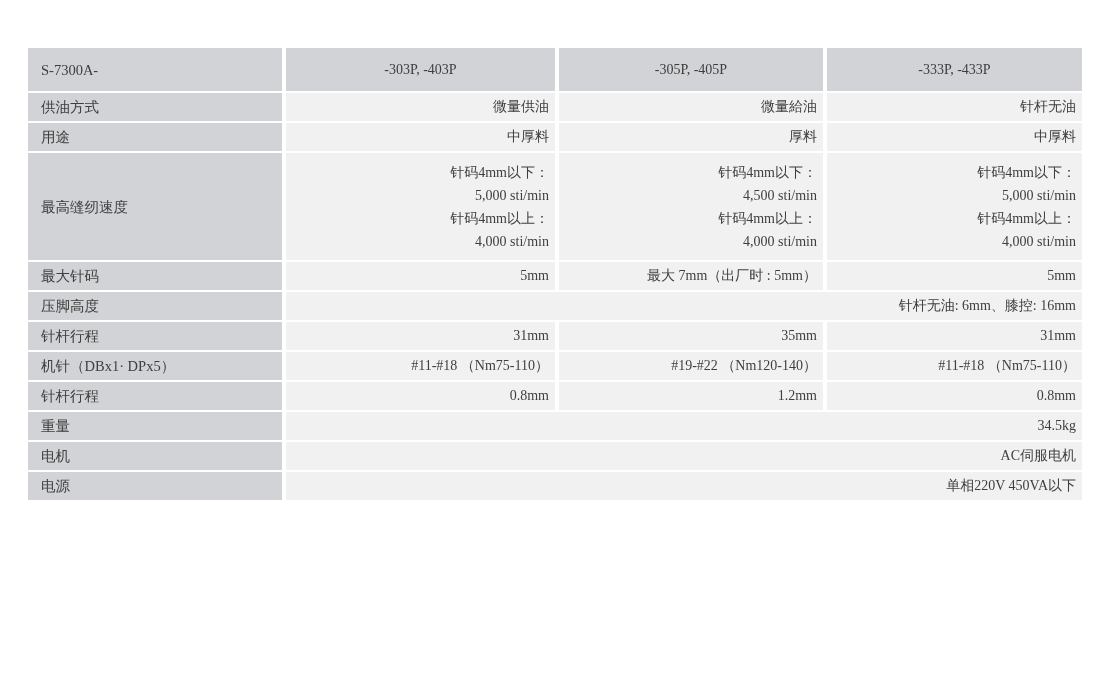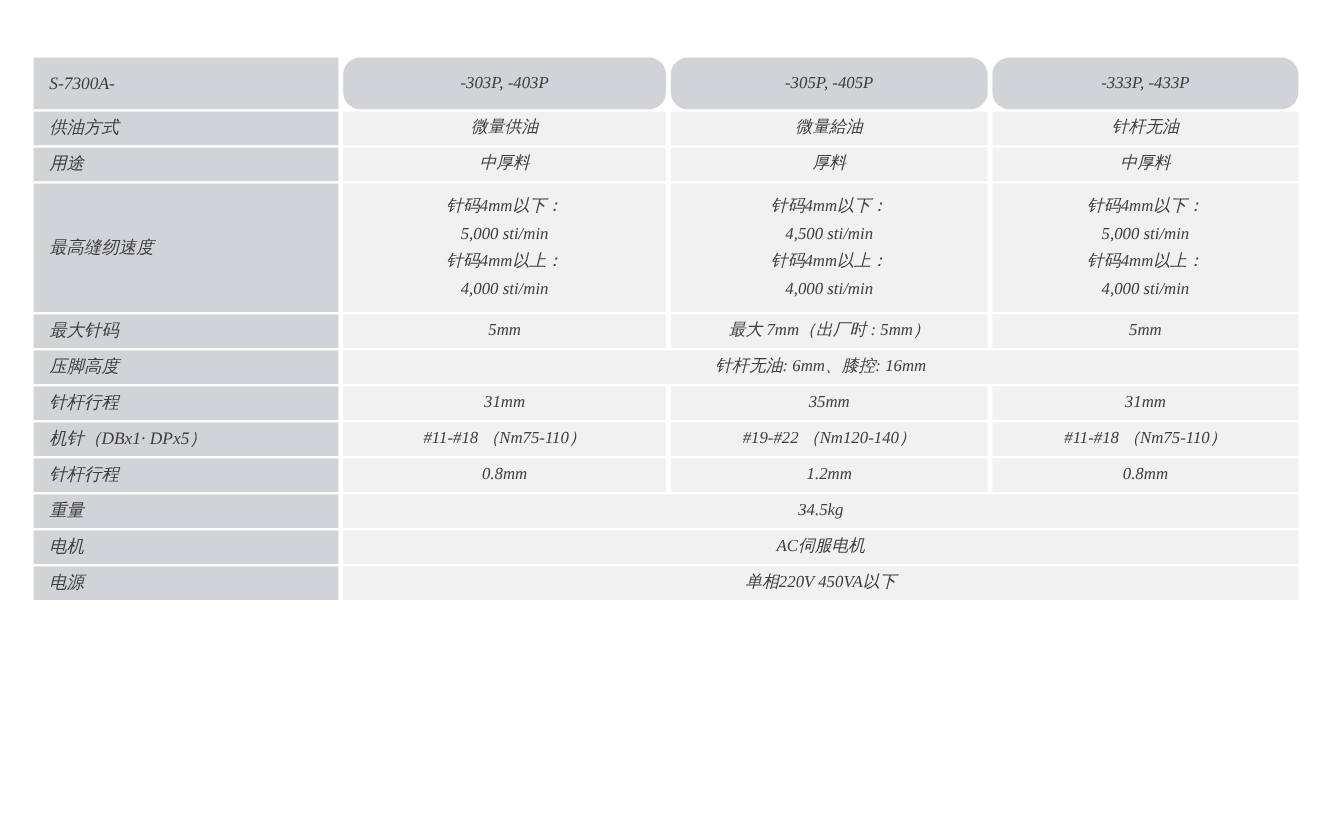--- a/index.html
+++ b/index.html
@@ -16,45 +16,43 @@
     height:689px;
     font-family:"Liberation Serif","DejaVu Serif",serif;
     color:var(--text);
   }
   table.spec{
     border-collapse:separate;
     border-spacing:4px 2px;
     margin:46px 0 0 24px;
     width:1062px;
     table-layout:fixed;
-    font-style:italic;
   }
   td{
     font-size:14px;
     vertical-align:middle;
     padding:2px 6px;
     line-height:22px;
   }
   td.label{
     background:var(--grey-cell);
     text-align:left;
     padding-left:13px;
     font-size:14.5px;
   }
   td.value{
     background:var(--light-cell);
-    text-align:center;
+    text-align:right;
   }
   tr.head td{
     background:var(--grey-cell);
     height:39px;
   }
   tr.head td.variant{
     text-align:center;
-    border-radius:14px;
   }
   tr{height:28px;}
   tr.row-speed{height:107px;}
   td.multiline{
     white-space:pre-line;
     line-height:23px;
   }
 </style>
 </head>
 <body>

